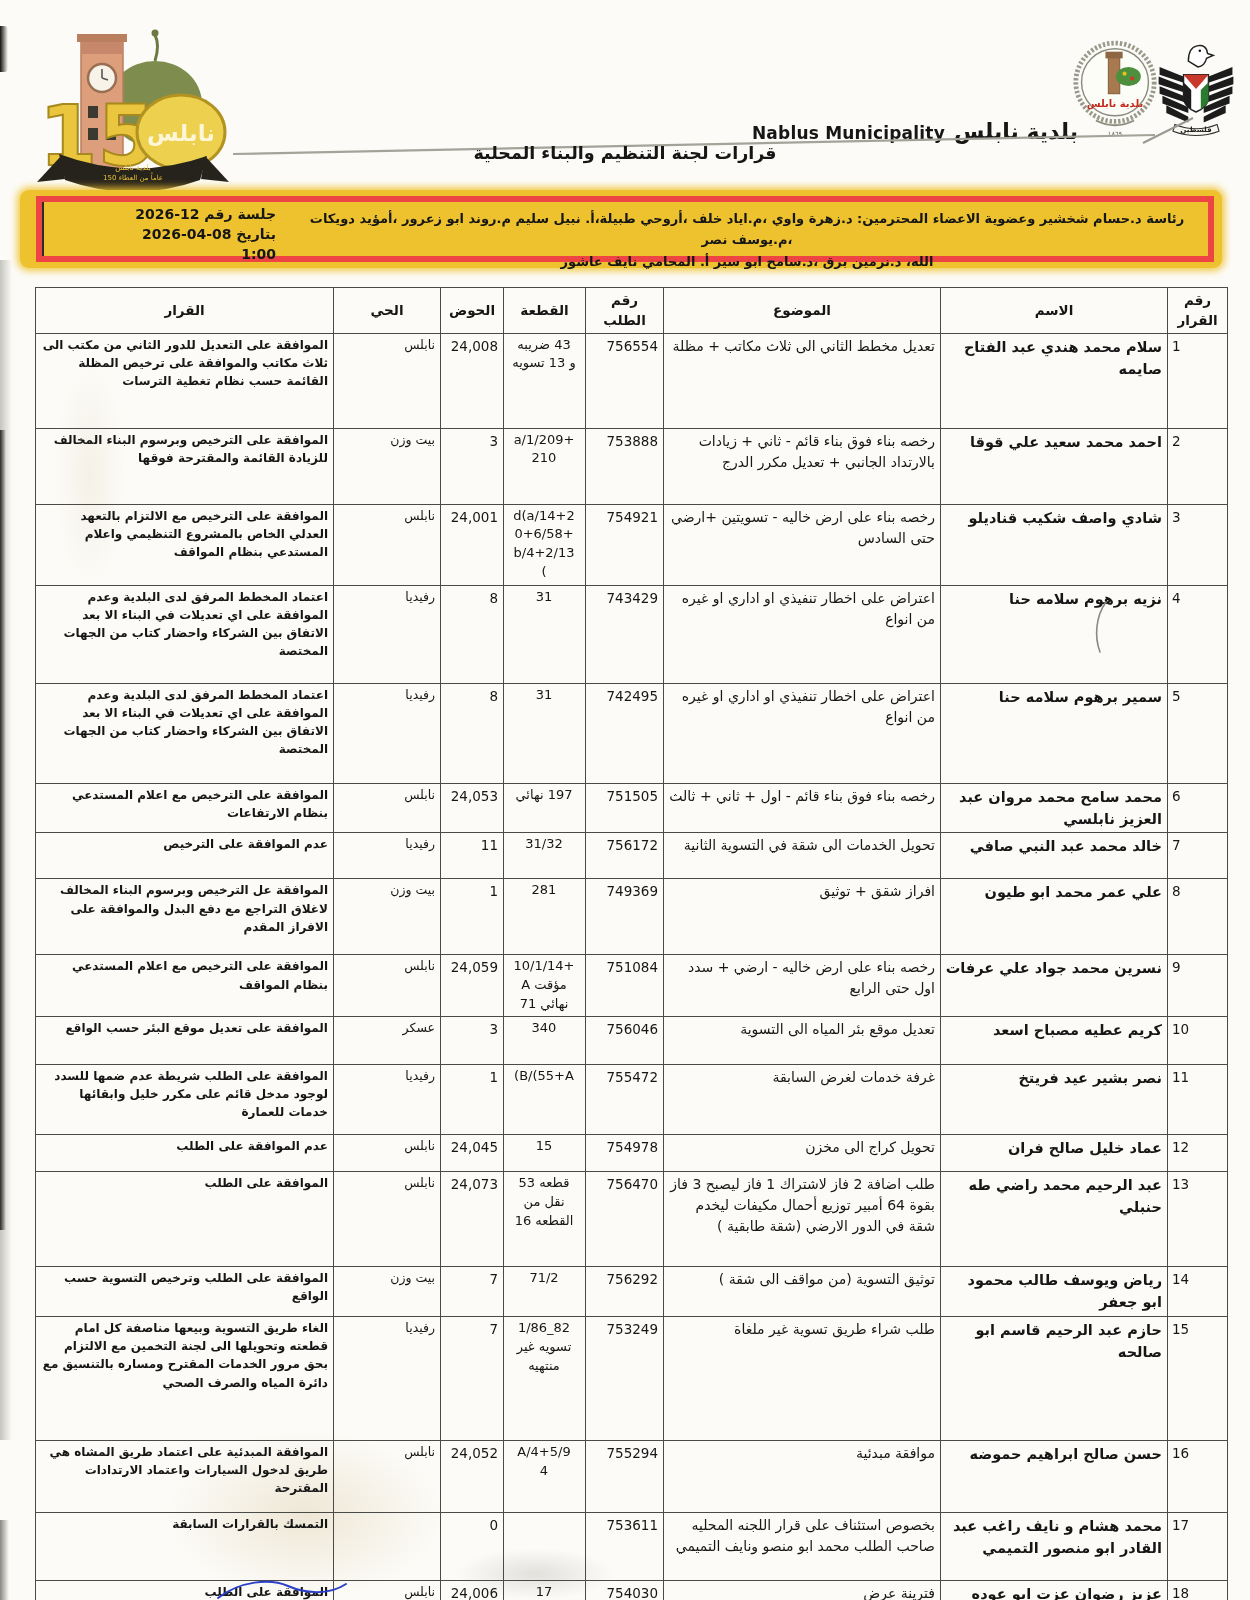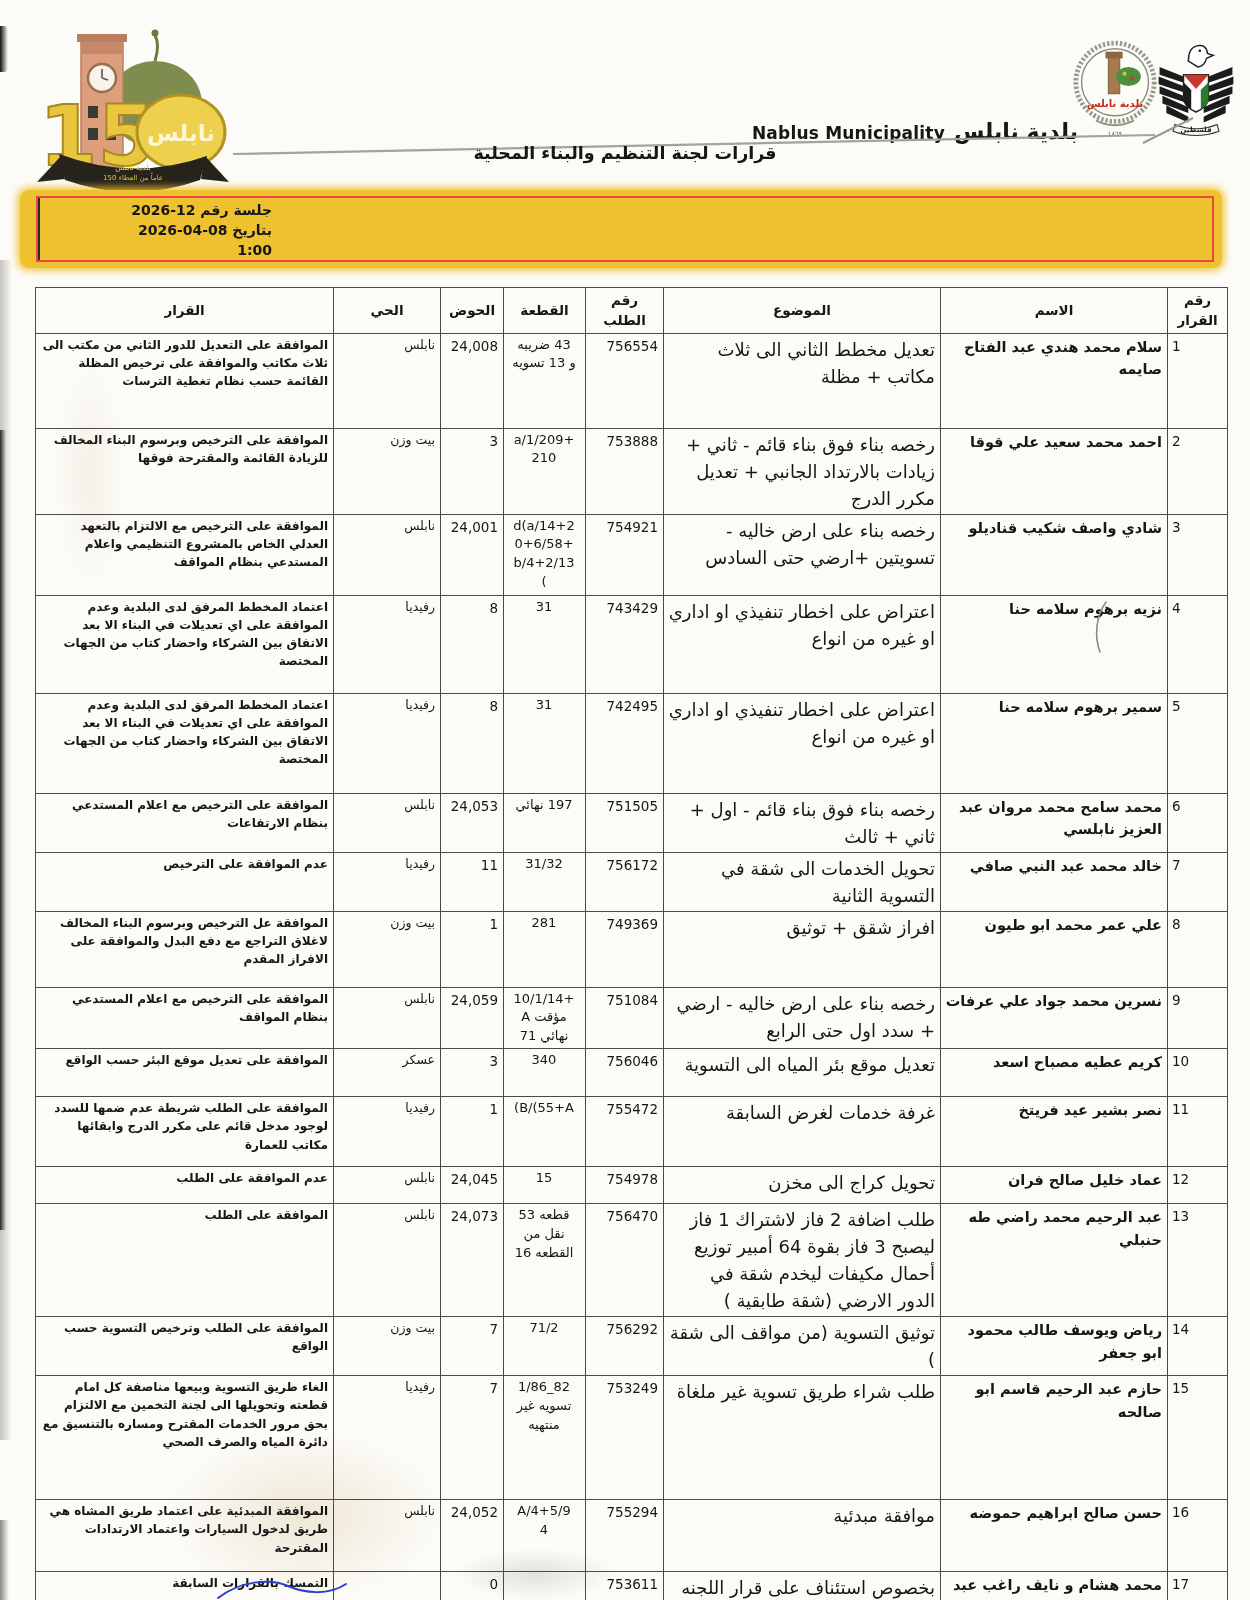--- a/index.html
+++ b/index.html
@@ -30,21 +30,21 @@
   .doc-title{position:absolute;left:0;top:143px;width:1250px;text-align:center;font-size:17.5px;font-weight:bold;}
 
   
   .session-halo{
     position:absolute;left:20px;top:190px;width:1202px;height:78px;
     background:#eec22e;border-radius:9px;
     box-shadow:0 0 7px 3px rgba(238,194,46,.85);
   }
   .session-inner{
     position:absolute;left:16px;right:8px;top:6px;bottom:6px;
-    border:2px solid #ef4444;background:#eec22e;
+    border:6px solid #ef4444;background:#eec22e;
     display:flex;flex-direction:row-reverse;direction:rtl;
   }
   .session-meta{
     width:226px;border-left:2px solid #2d2d28;
     padding:3px 10px 0 6px;text-align:right;
     font-size:14px;font-weight:bold;line-height:1.42;
   }
   .session-members{
     flex:1;padding:6px 14px 0 14px;text-align:center;
     font-size:13px;font-weight:bold;line-height:1.65;white-space:pre-line;
@@ -57,21 +57,21 @@
     font-size:13.5px;line-height:1.5;
   }
   table.decisions th,table.decisions td{
     border:1px solid #4a4a46;vertical-align:top;
     padding:2px 5px 2px 4px;overflow:hidden;
   }
   table.decisions th{height:28px;text-align:center;font-size:13.5px;font-weight:bold;vertical-align:middle;padding:2px 2px;}
   th.col-no{font-size:10.5px;}
   td.col-no{text-align:left;padding-left:9px;font-size:13.5px;}
   td.col-name{text-align:right;font-weight:bold;font-size:14.5px;line-height:1.55;}
-  td.col-subject{text-align:right;font-size:18px;}
+  td.col-subject{text-align:right;font-size:14px;}
   td.col-request_no{text-align:right;padding-left:2px;}
   td.col-parcel{text-align:center;white-space:pre-line;unicode-bidi:plaintext;font-size:13px;line-height:1.45;}
   td.col-basin{text-align:right;}
   td.col-neighborhood{text-align:right;padding-right:8px;font-size:12.5px;}
   td.col-decision{text-align:right;font-weight:bold;font-size:12px;line-height:1.52;}
 
   .pen-blue{position:absolute;left:212px;top:1577px;width:140px;height:23px;}
   .pen-gray{position:absolute;left:1086px;top:598px;width:28px;height:58px;}
 </style>
 </head>
@@ -165,20 +165,22 @@
 
   <div class="doc-title">قرارات لجنة التنظيم والبناء المحلية</div>
 
   <div class="session-halo">
     <div class="session-inner">
       <div class="session-meta">
         <div>جلسة رقم 12-2026</div>
         <div>بتاريخ 08-04-2026</div>
         <div>1:00</div>
       </div>
+      <div class="session-members">رئاسة د.حسام شخشير وعضوية الاعضاء المحترمين: د.زهرة واوي ،م.اياد خلف ،أروحي طبيلة،أ. نبيل سليم  م.روند ابو زعرور ،أمؤيد دويكات ،م.يوسف نصر
+الله، د.نرمين برق ،د.سامح ابو سير أ. المحامي نايف عاشور</div>
     </div>
   </div>
 
   <table class="decisions" dir="rtl">
     <colgroup>
       <col style="width:60px">
         <col style="width:227px">
         <col style="width:277px">
         <col style="width:78px">
       <col style="width:82px">
@@ -307,21 +309,21 @@
           <td class="col-decision">الموافقة على تعديل موقع البئر حسب الواقع</td>
         </tr>
         <tr style="height: 70px;">
           <td class="col-no">11</td>
           <td class="col-name">نصر بشير عيد فريتخ</td>
           <td class="col-subject">غرفة خدمات لغرض السابقة</td>
           <td class="col-request_no">755472</td>
           <td class="col-parcel">(B/(55+A</td>
           <td class="col-basin">1</td>
           <td class="col-neighborhood">رفيديا</td>
-          <td class="col-decision">الموافقة على الطلب شريطة عدم ضمها للسدد لوجود مدخل قائم على مكرر الدرج وابقائها مكاتب للعمارة</td>
+          <td class="col-decision">الموافقة على الطلب شريطة عدم ضمها للسدد لوجود مدخل قائم على مكرر خليل وابقائها خدمات للعمارة</td>
         </tr>
         <tr style="height: 37px;">
           <td class="col-no">12</td>
           <td class="col-name">عماد خليل صالح فران</td>
           <td class="col-subject">تحويل كراج الى مخزن</td>
           <td class="col-request_no">754978</td>
           <td class="col-parcel">15</td>
           <td class="col-basin">24,045</td>
           <td class="col-neighborhood">نابلس</td>
           <td class="col-decision">عدم الموافقة على الطلب</td>

